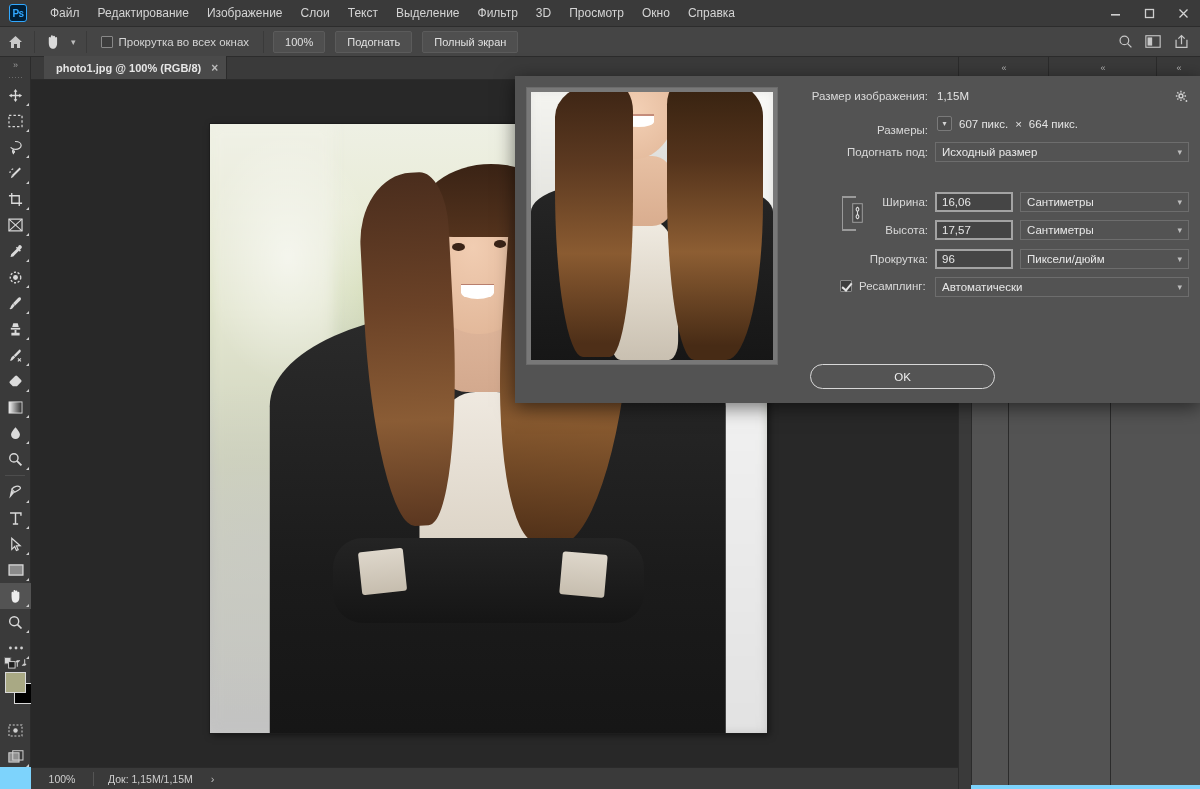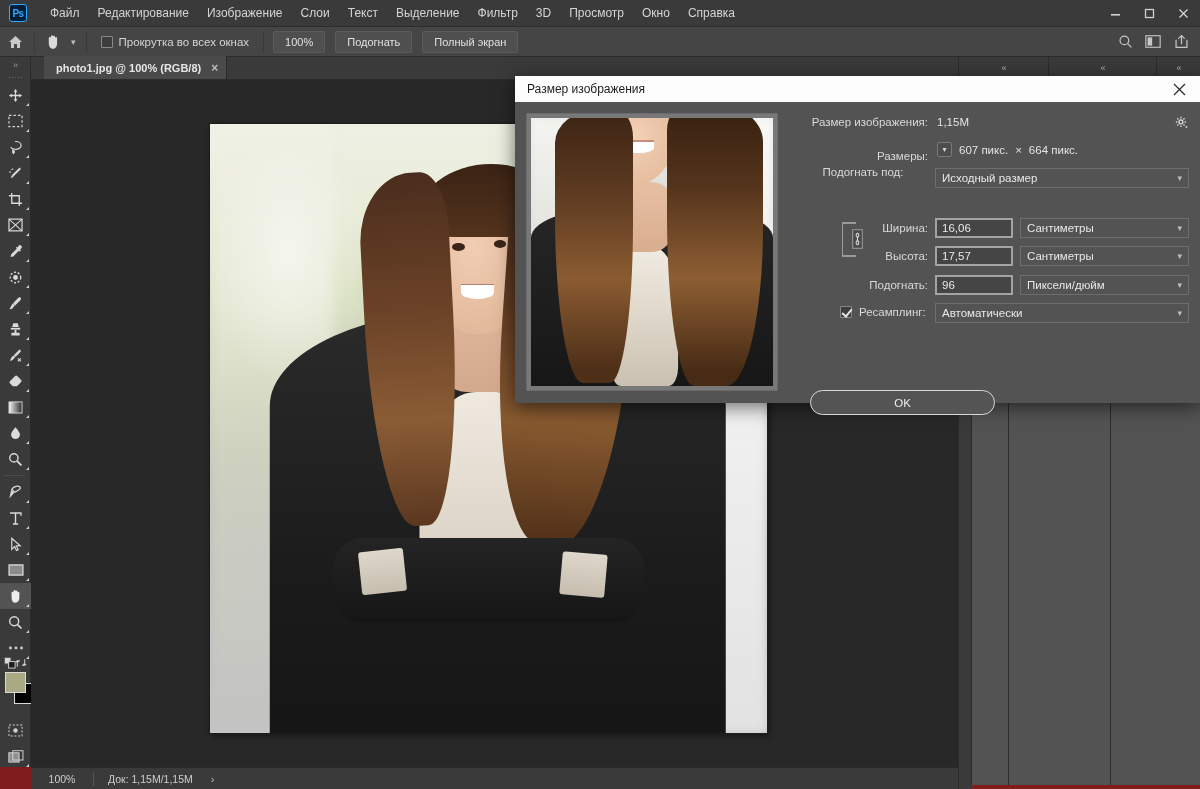--- a/index.html
+++ b/index.html
@@ -3,21 +3,21 @@
 <meta charset="utf-8">
 <style>
   * { box-sizing: border-box; margin: 0; padding: 0; }
   html, body {
     width: 1200px; height: 789px;
     background: #282828;
     font-family: "Liberation Sans", sans-serif;
     overflow: hidden;
     -webkit-font-smoothing: antialiased;
   }
-  #app { position: relative; width: 1200px; height: 789px; background: #7f1d1d; }
+  #app { position: relative; width: 1200px; height: 789px; background: #7dd3fc; }
 
   
   .titlebar {
     position: absolute; left: 0; top: 0; width: 1200px; height: 27px;
     background: #3a3a3a; display: flex; align-items: center;
     border-bottom: 1px solid #2c2c2c;
   }
   .ps-logo {
     width: 18px; height: 18px; margin-left: 9px; margin-right: 14px;
     background: #001e36; border: 1px solid #31a8ff; border-radius: 3px;
@@ -629,28 +629,20 @@
   </div>
   <div class="dock-header" style="left:1156px; width:44px;">
     <span>«</span>
   </div>
 
   <div class="dock-col" style="left:971px; width:37px; height:705px;"></div>
   <div class="dock-col" style="left:1008px; width:102px; height:705px;"></div>
   <div class="dock-col" style="left:1110px; width:90px; height:705px;"></div>
 
   <div class="dialog">
-    <div class="dlg-title">
-      <span>Размер изображения</span>
-      <span class="dlg-close">
-        <svg width="13" height="13" viewBox="0 0 13 13">
-            <path d="M1 1 L12 12 M12 1 L1 12" stroke="#2e2e2e" stroke-width="1.25"></path>
-          </svg>
-      </span>
-    </div>
 
     <div class="dlg-body">
 
       <div class="preview">
         <div class="preview-inner">
           <div class="pv-bg"></div>
           <div class="pv-wall"></div>
           <div class="pv-wall-r"></div>
           <div class="pv-body"></div>
           <div class="pv-shirt"></div>
@@ -677,21 +669,21 @@
       <div style="position:absolute; left:422px; top:14px;" class="field-value">1,15M</div>
 
       <div style="position:absolute; left:283px; top:48px; width:130px;" class="field-label">Размеры:</div>
       <div style="position:absolute; left:422px; top:40px; display:flex; align-items:center; gap:7px;">
         <span class="dim-caret">▾</span>
         <span class="field-value">607 пикс.</span>
         <span class="field-value">×</span>
         <span class="field-value">664 пикс.</span>
       </div>
 
-      <div style="position:absolute; left:283px; top:64px; width:130px;text-align:center;" class="field-label">Подогнать под:</div>
+      <div style="position:absolute; left:283px; top:70px; width:130px;" class="field-label">Подогнать под:</div>
       <div class="select-box" style="position:absolute; left:420px; top:66px; width:254px;">
         <span>Исходный размер</span>
         <span class="caret">▾</span>
       </div>
 
       <div>
         <div class="chain-bracket" style="left:327px; top:120px; height:1px; border-top:1px solid #9a9a9a; border-left:none; width:14px;"></div>
         <div class="chain-bracket" style="left:327px; top:120px; height:34px; width:1px; border-top:none; border-bottom:none;"></div>
         <div class="chain-bracket" style="left:327px; top:153px; height:1px; border-top:1px solid #9a9a9a; border-left:none; width:14px;"></div>
         <div class="chain" style="left:337px; top:127px;">
@@ -715,21 +707,21 @@
 
       <div style="position:absolute; left:283px; top:148px; width:130px;" class="field-label">Высота:</div>
       <div class="input-box" style="position:absolute; left:420px; top:144px; width:78px;">
         <span>17,57</span>
       </div>
       <div class="select-box" style="position:absolute; left:505px; top:144px; width:169px;">
         <span>Сантиметры</span>
         <span class="caret">▾</span>
       </div>
 
-      <div style="position:absolute; left:283px; top:177px; width:130px;" class="field-label">Подогнать:</div>
+      <div style="position:absolute; left:283px; top:177px; width:130px;" class="field-label">Прокрутка:</div>
       <div class="input-box" style="position:absolute; left:420px; top:173px; width:78px;">
         <span>96</span>
       </div>
       <div class="select-box" style="position:absolute; left:505px; top:173px; width:169px;">
         <span>Пиксели/дюйм</span>
         <span class="caret">▾</span>
       </div>
 
       <label style="position:absolute; left:325px; top:204px; display:flex; align-items:center; gap:7px;">
         <span class="chk on"></span>

